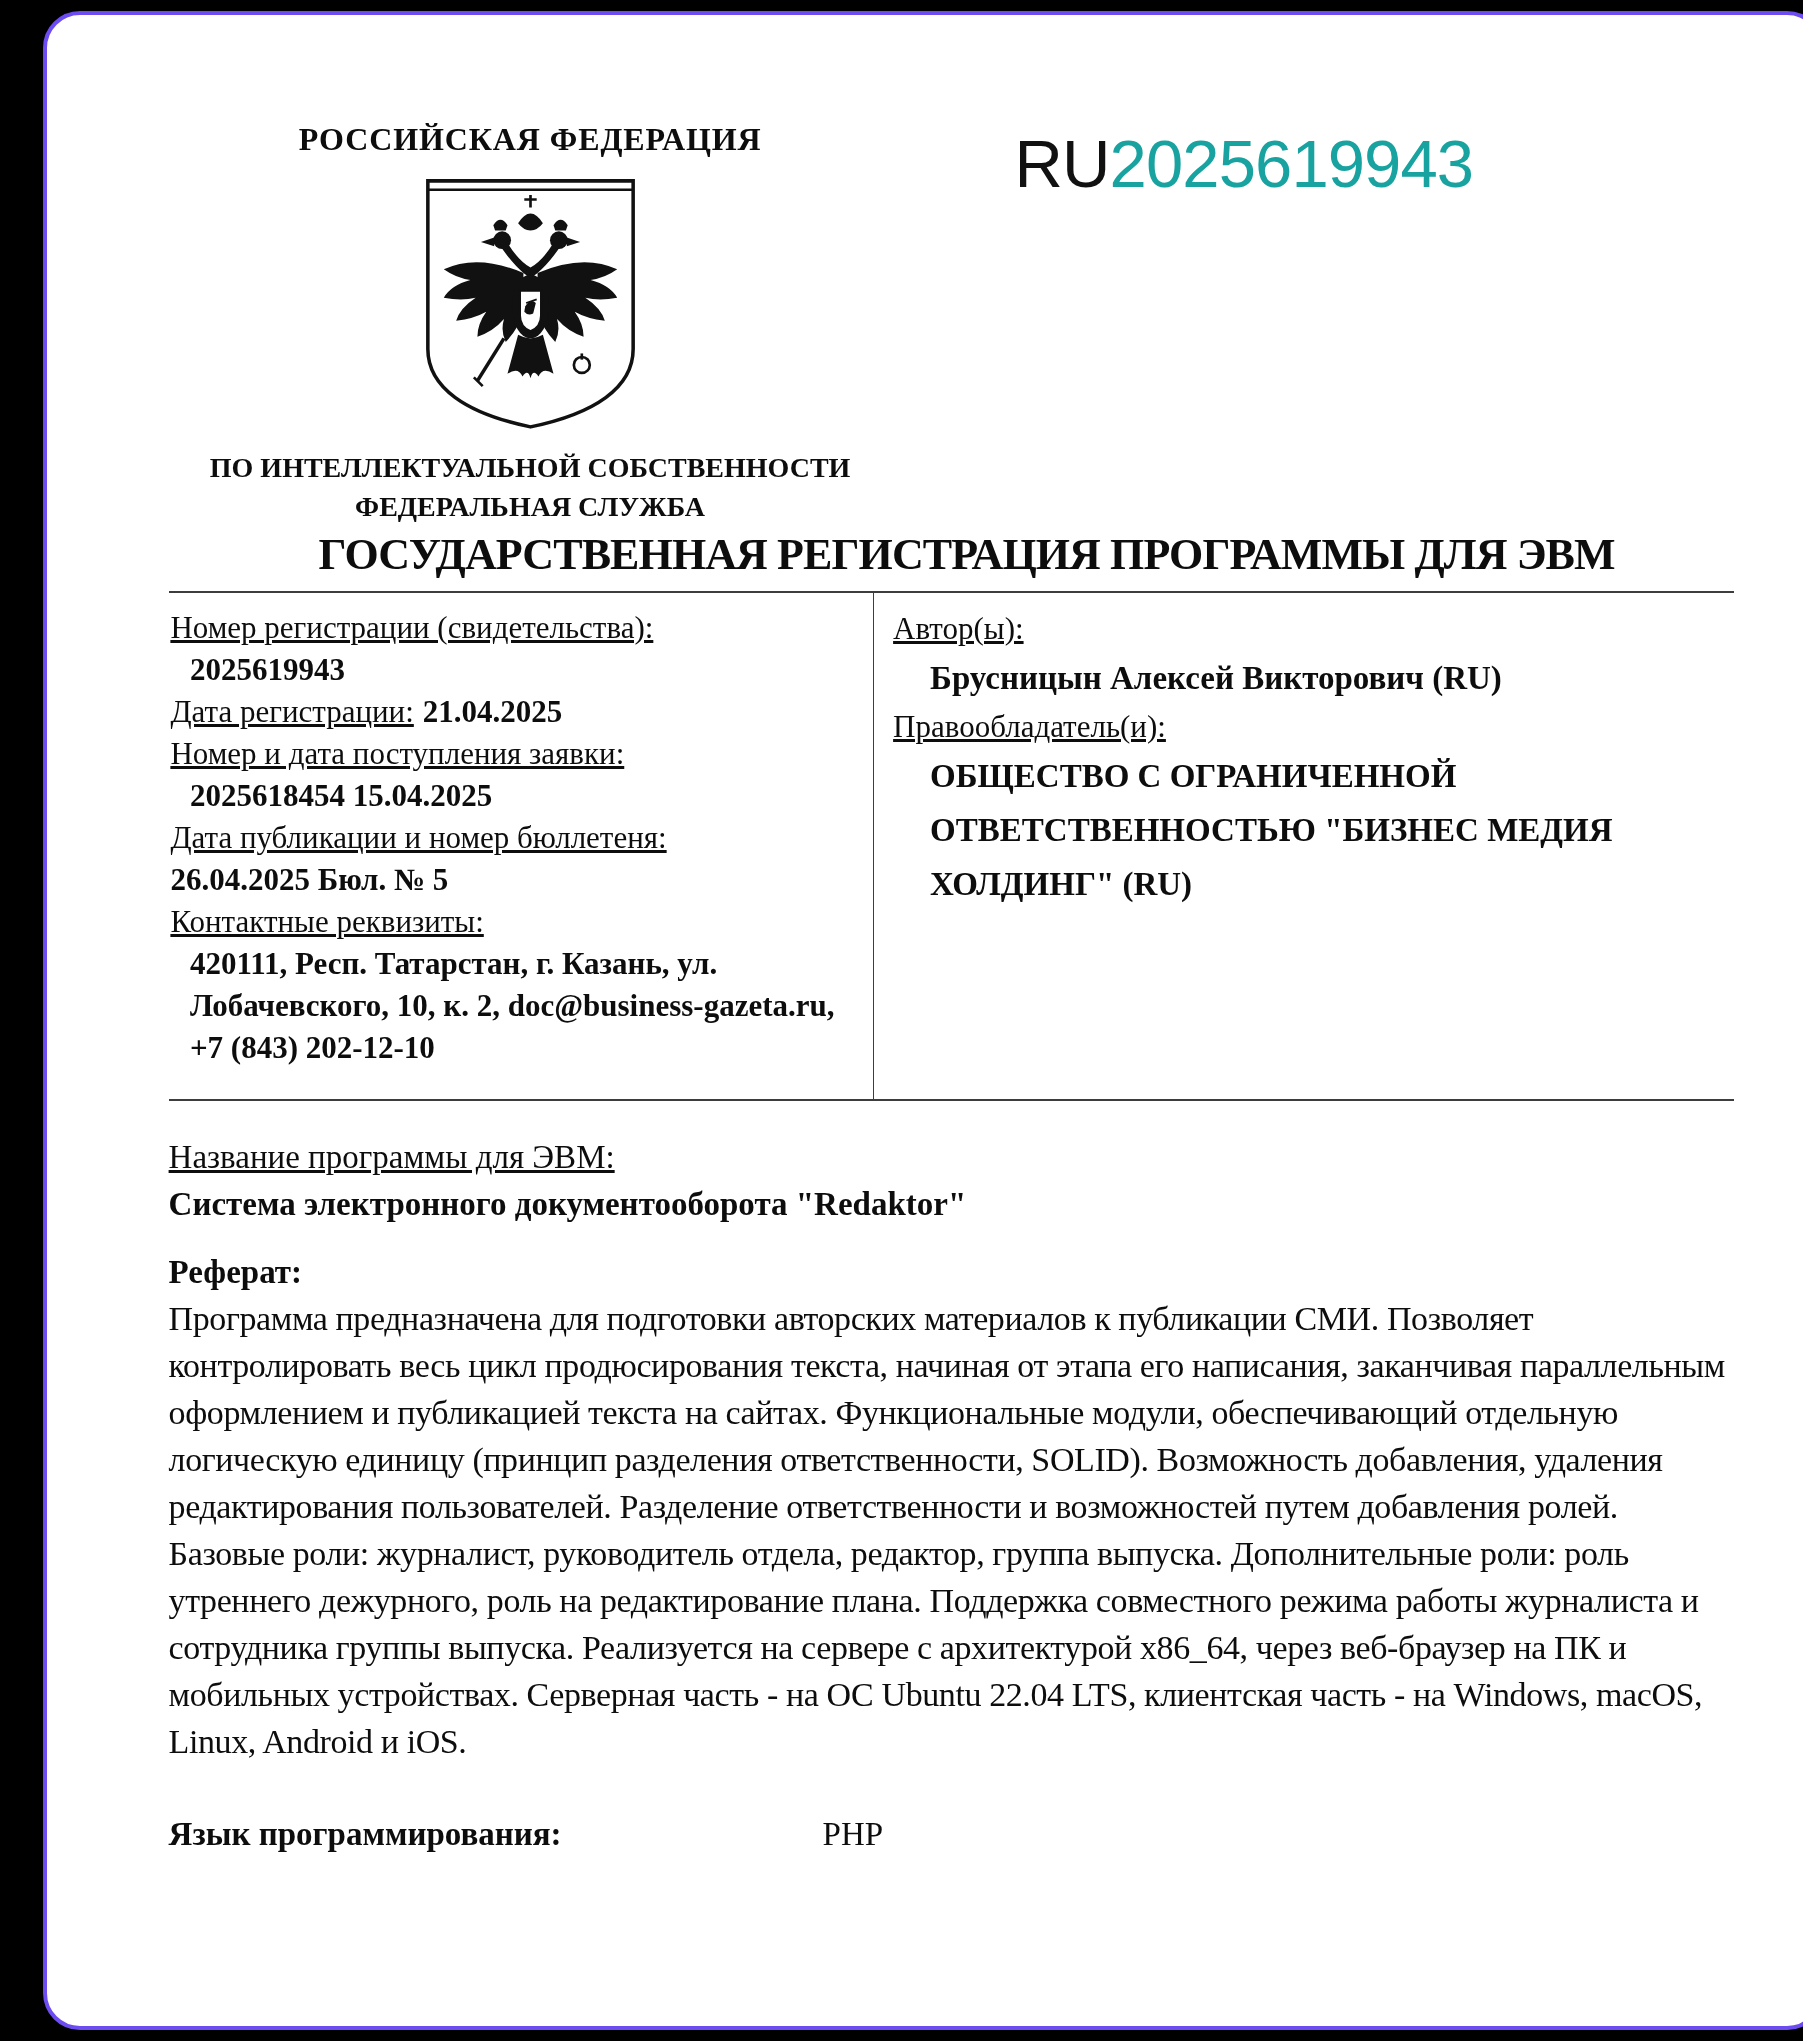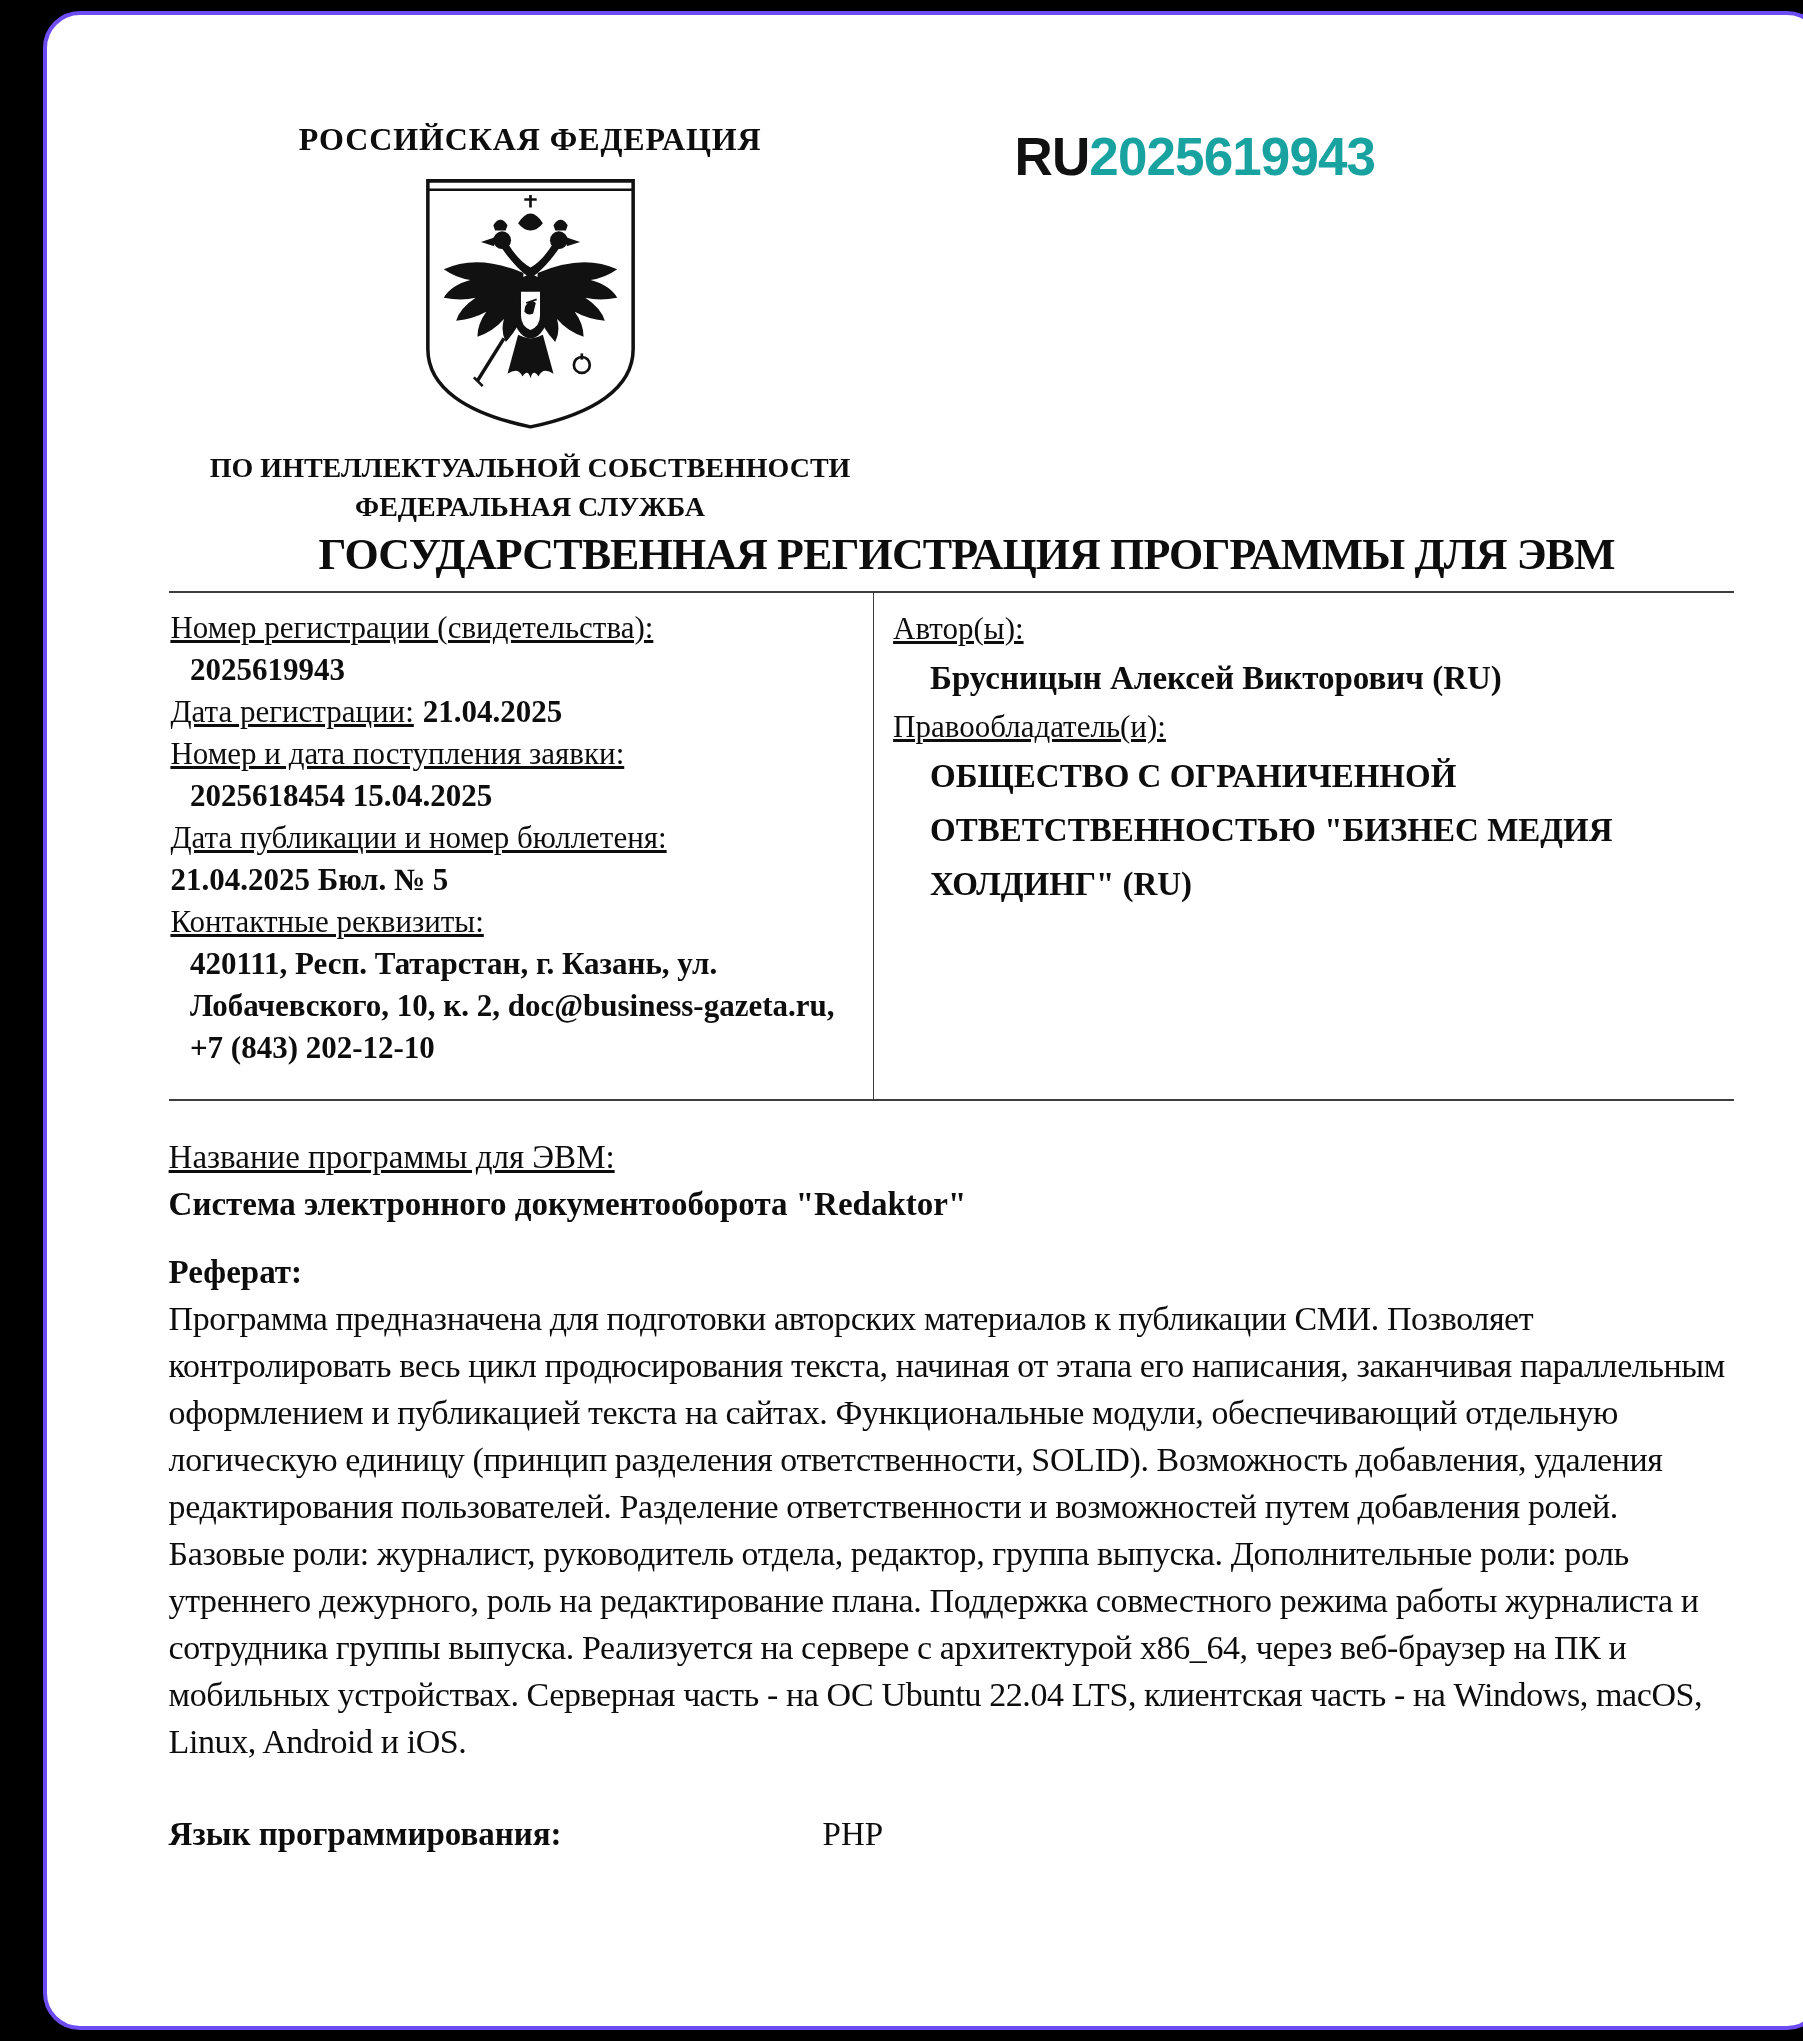--- a/index.html
+++ b/index.html
@@ -46,22 +46,22 @@
     margin-top: 10.6px;
     font-size: 28px;
     font-weight: bold;
     line-height: 39px;
   }
   .pub-number {
     position: absolute;
     left: 968px;
     top: 115px;
     font-family: "Liberation Sans", sans-serif;
-    font-weight: bold;
-    font-size: 53px;
+    font-weight: normal;
+    font-size: 67px;
     line-height: 1;
     letter-spacing: -0.9px;
     white-space: nowrap;
   }
   .pub-number .code { color: #111111; }
   .pub-number .num  { color: #18a2a0; }
   
   .doc-title {
     position: absolute;
     left: 122px;
@@ -209,21 +209,21 @@
   <div class="doc-title">ГОСУДАРСТВЕННАЯ РЕГИСТРАЦИЯ ПРОГРАММЫ ДЛЯ ЭВМ</div>
 
   <div class="reg-table">
     <div class="col-left">
       <div class="lbl">Номер регистрации (свидетельства):</div>
       <div class="val indent">2025619943</div>
       <div><span class="lbl">Дата регистрации:</span><span class="inline-val">21.04.2025</span></div>
       <div class="lbl">Номер и дата поступления заявки:</div>
       <div class="val indent">2025618454 15.04.2025</div>
       <div class="lbl">Дата публикации и номер бюллетеня:</div>
-      <div class="val">21.04.2025 Бюл. № 5</div>
+      <div class="val">26.04.2025 Бюл. № 5</div>
       <div class="lbl">Контактные реквизиты:</div>
       <div class="val indent">420111, Респ. Татарстан, г. Казань, ул. Лобачевского, 10, к. 2, doc@business-gazeta.ru, +7 (843) 202-12-10</div>
     </div>
     <div class="col-right">
       <div class="lbl">Автор(ы):</div>
       <div class="party-val">Брусницын Алексей Викторович (RU)</div>
       <div class="lbl">Правообладатель(и):</div>
       <div class="party-val rights">ОБЩЕСТВО С ОГРАНИЧЕННОЙ ОТВЕТСТВЕННОСТЬЮ "БИЗНЕС МЕДИЯ ХОЛДИНГ" (RU)</div>
     </div>
   </div>

